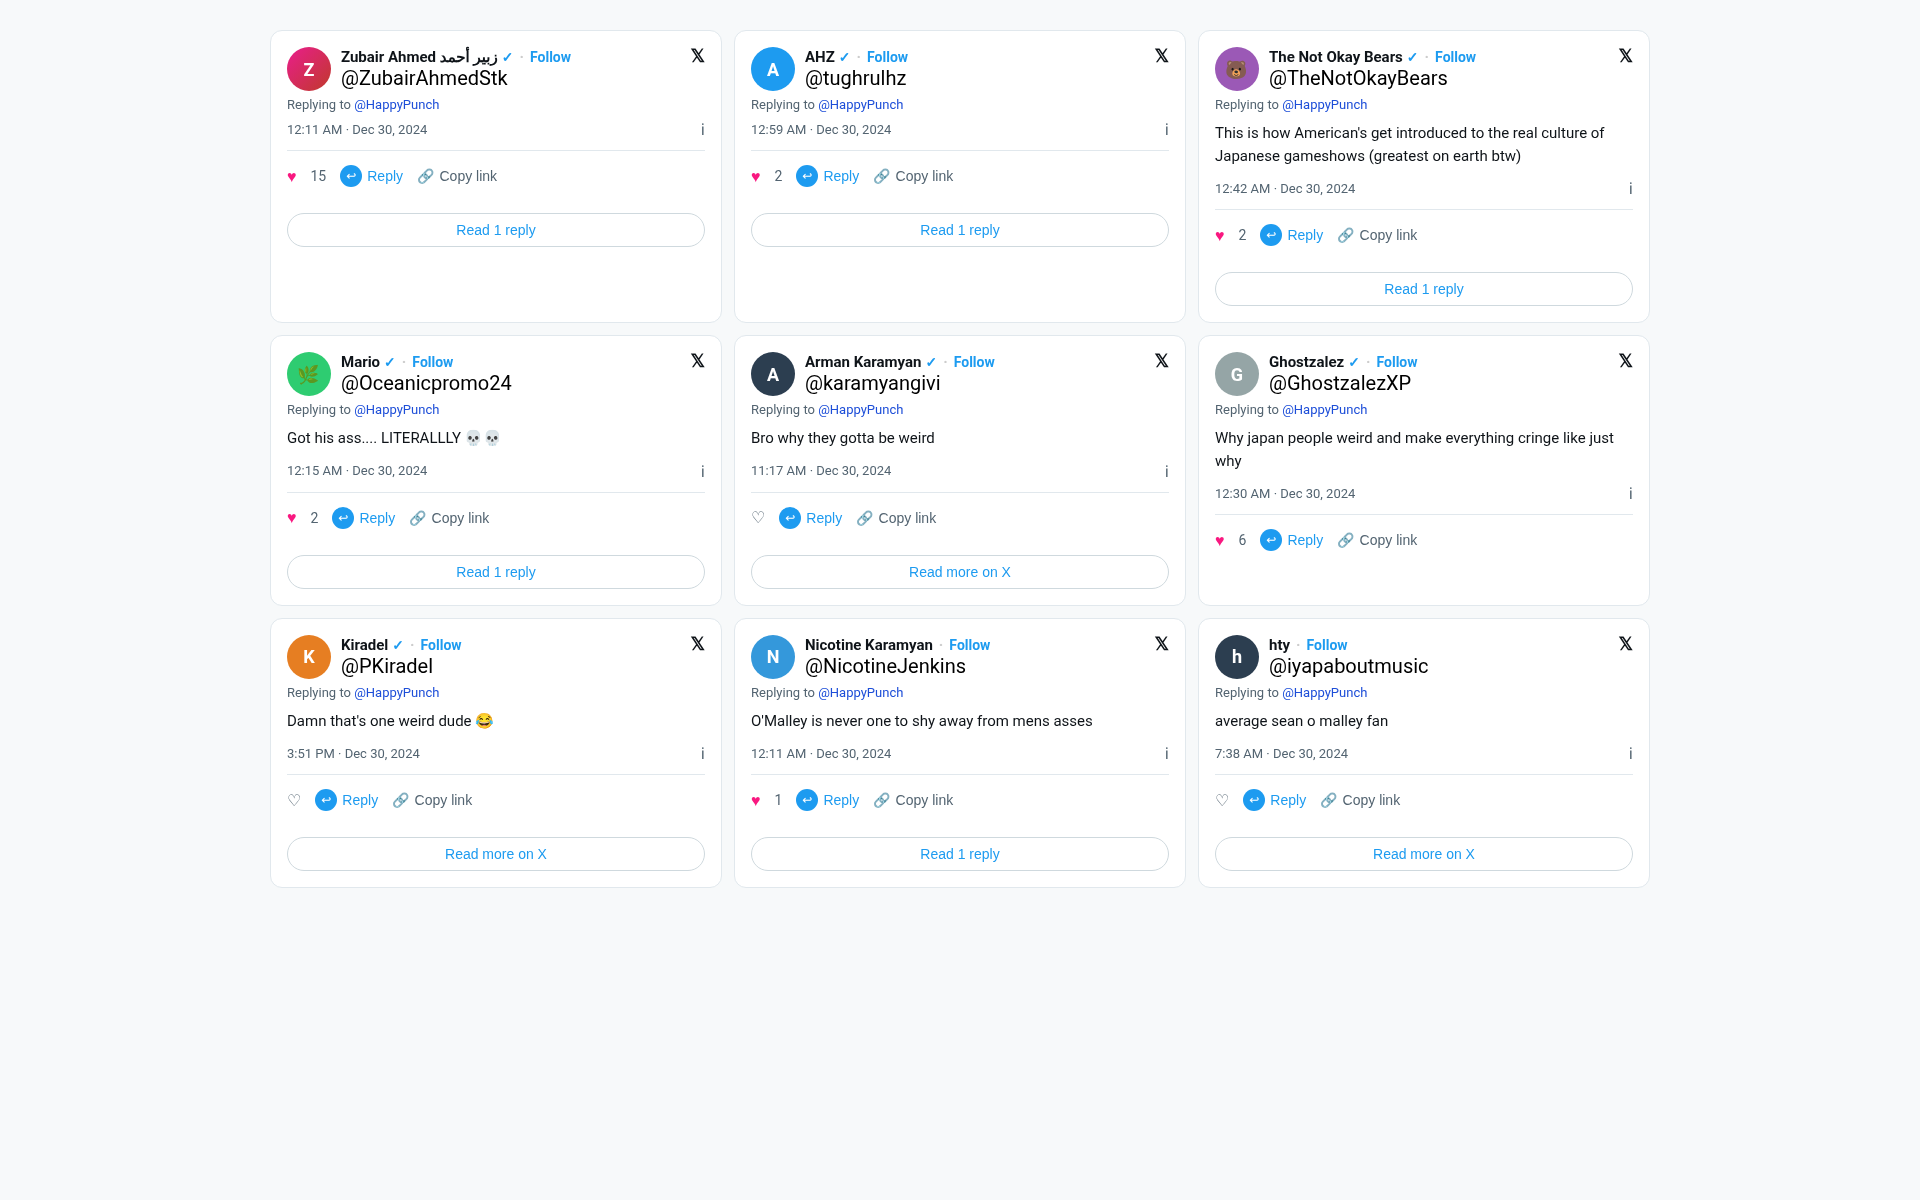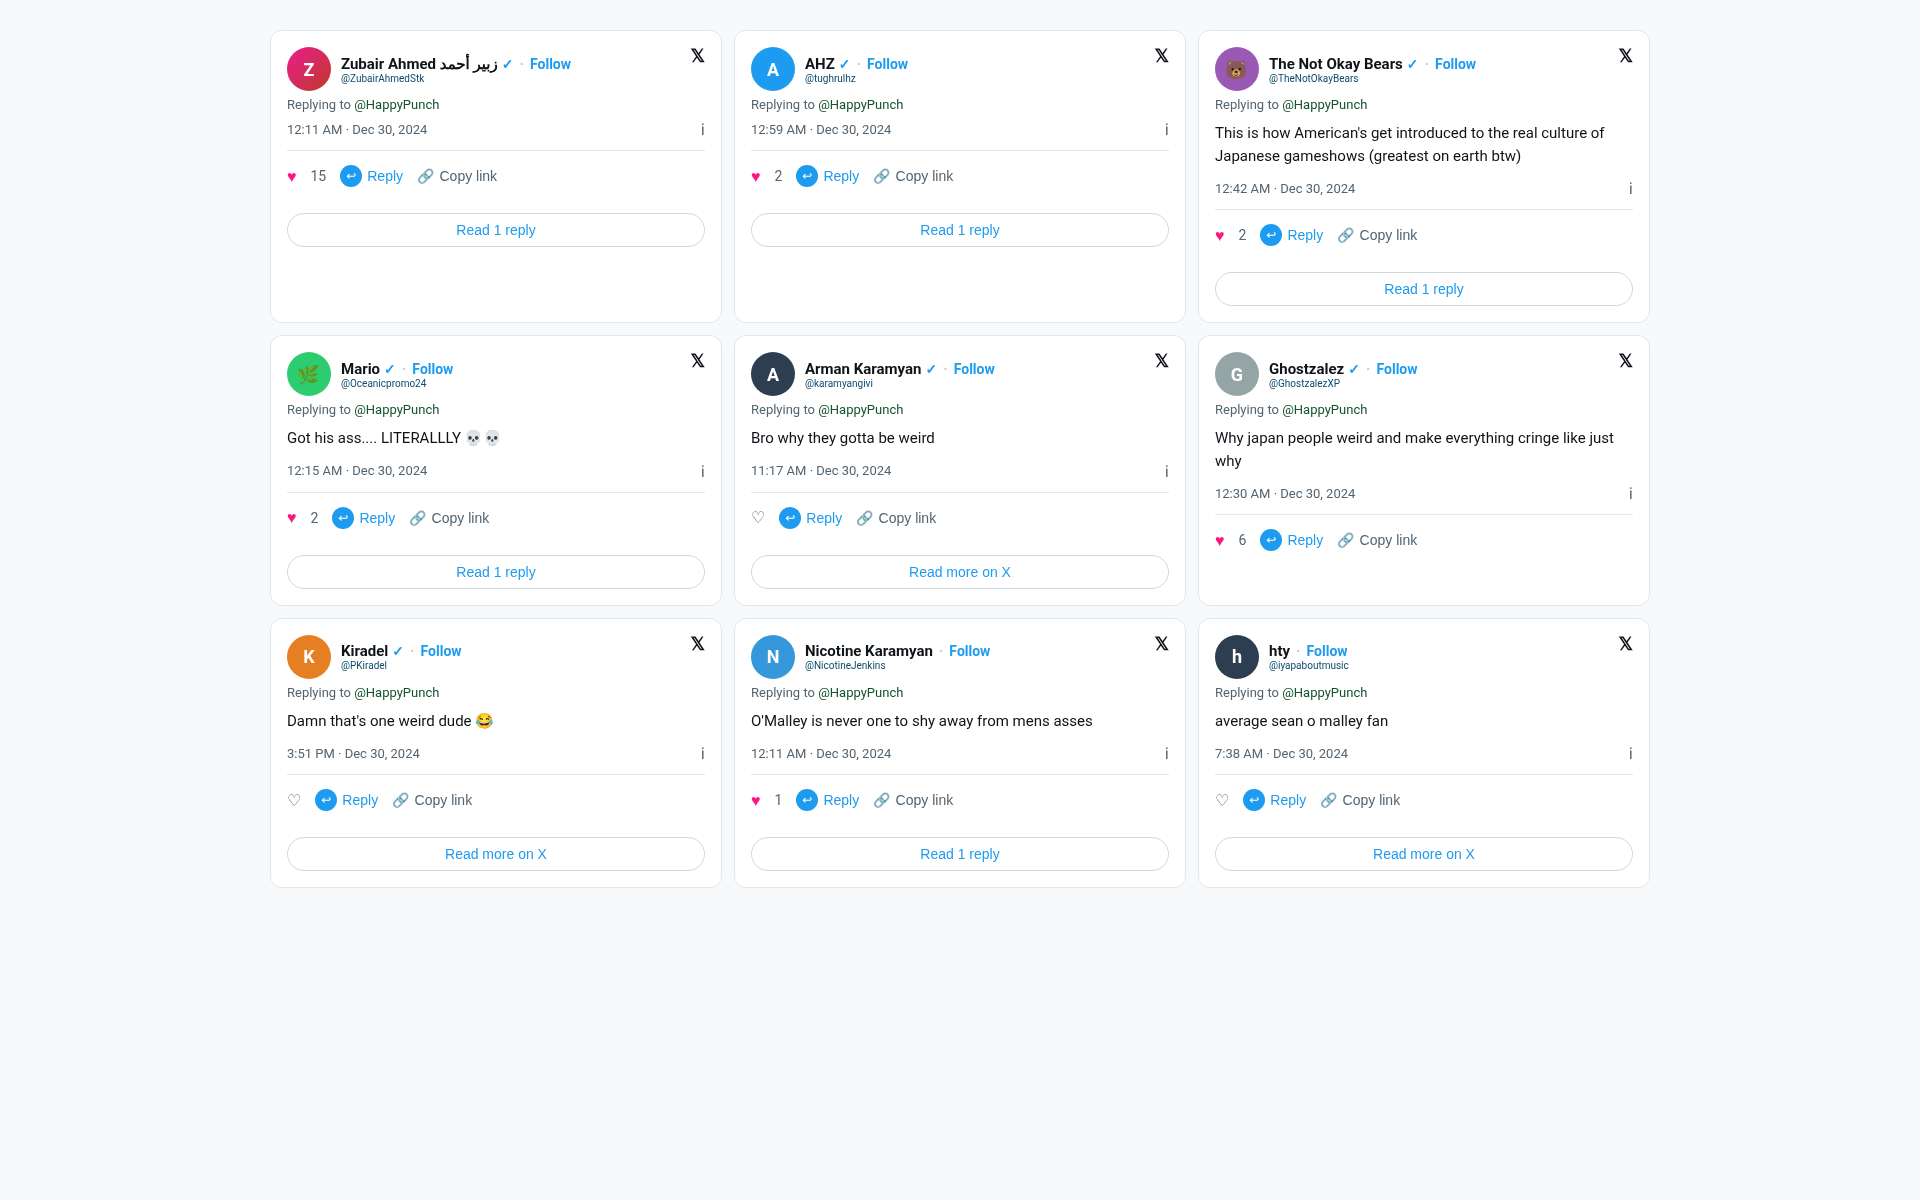--- a/index.html
+++ b/index.html
@@ -67,36 +67,36 @@
       color: #1d9bf0;
       font-size: 14px;
     }
     .follow-link {
       color: #1d9bf0;
       font-size: 14px;
       text-decoration: none;
       cursor: pointer;
     }
     .handle {
-      color: #0c4a6e;
-      font-size: 10px;
+      color: #000000;
+      font-size: 20px;
     }
     .x-icon {
       color: #0f1419;
       font-size: 18px;
       font-weight: bold;
       cursor: pointer;
       line-height: 1;
     }
     .replying-to {
       font-size: 13px;
       color: #536471;
     }
     .replying-to span {
-      color: #14532d;
+      color: #1d4ed8;
       margin-top: 36px;
     }
     .tweet-text {
       font-size: 15px;
       color: #0f1419;
       line-height: 1.5;
       padding: 4px 0;
     }
     .tweet-time {
       display: flex;

